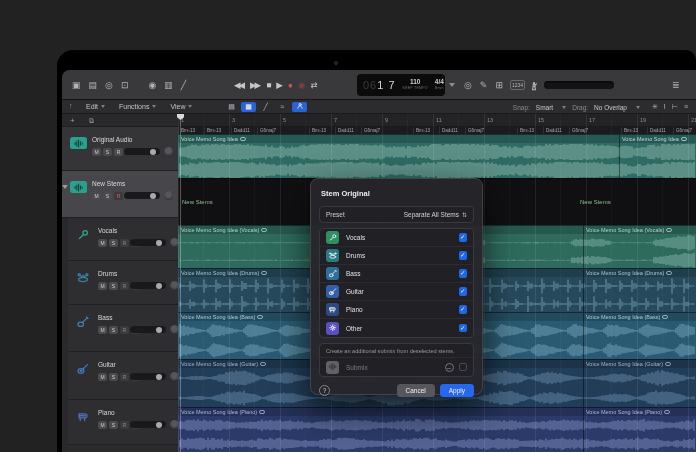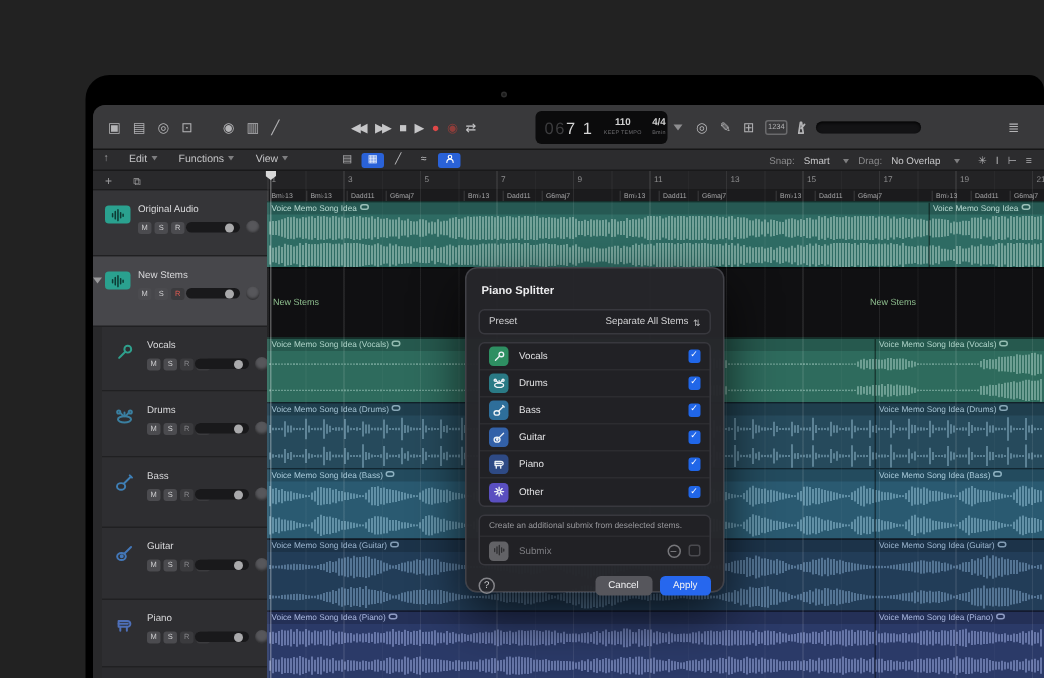--- a/index.html
+++ b/index.html
@@ -109,21 +109,21 @@
         <div class="transport" id="transport">
             <span class="tr-btn" style="color:#c6c6c8">◀◀</span>
             <span class="tr-btn" style="color:#c6c6c8">▶▶</span>
             <span class="tr-btn" style="color:#c6c6c8">■</span>
             <span class="tr-btn" style="color:#c6c6c8">▶</span>
             <span class="tr-btn" style="color:#e04848">●</span>
             <span class="tr-btn" style="color:#8f3d3a">◉</span>
             <span class="tr-btn" style="color:#c6c6c8">⇄</span>
           </div>
         <div class="lcd">
-          <span class="digits"><span class="dim">06</span><span>7 1</span></span>
+          <span class="digits"><span class="dim">06</span><span>1 7</span></span>
           <span class="cell">
               <div class="big">110</div>
               <div class="sub">KEEP TEMPO</div>
             </span>
           <span class="cell">
               <div class="big">4/4</div>
               <div class="sub">Bmin</div>
             </span>
         </div>
         <span class="abs chev" style="left:387px;top:13px;"></span>
@@ -380,21 +380,21 @@
               <path d="M2 5.5V13.0M4 5.2V13.3M6 5.8V12.7M8 4.6V13.9M10 3.8V14.7M12 4.3V14.2M14 4.3V14.2M16 3.5V15.0M18 5.1V13.4M20 3.3V15.2M22 4.8V13.7M24 5.0V13.5M26 3.4V15.1M28 4.4V14.1M30 5.5V13.0M32 4.3V14.2M34 4.9V13.6M36 5.2V13.3M38 4.1V14.4M40 4.2V14.3M42 3.8V14.7M44 4.8V13.7M46 6.0V12.5M48 5.0V13.5M50 5.1V13.4M52 5.8V12.7M54 6.1V12.4M56 6.0V12.5M58 7.0V11.5M60 6.2V12.3M62 6.8V11.7M64 6.2V12.3M66 6.5V12.0M68 5.8V12.7M70 6.5V12.0M72 5.4V13.1M74 5.7V12.8M76 6.1V12.4M78 6.0V12.5M80 5.0V13.5M82 5.0V13.5M84 3.4V15.1M86 5.2V13.3M88 4.5V14.0M90 5.3V13.2M92 3.9V14.6M94 4.6V13.9M96 5.3V13.2M98 4.5V14.0M100 4.6V13.9M102 3.8V14.7M104 5.4V13.1M106 5.2V13.3M108 5.1V13.4M110 4.9V13.6M112 4.2V14.3M114 5.6V12.9M116 5.7V12.8M118 6.1V12.4M120 4.7V13.8M122 5.8V12.7M124 5.3V13.2M126 6.4V12.1M128 6.8V11.7M130 6.1V12.4M132 6.6V11.9M134 7.2V11.3M136 6.8V11.7M138 6.0V12.5M140 6.1V12.4M142 5.5V13.0M144 5.8V12.7M146 5.2V13.3M148 5.7V12.8M150 5.5V13.0M152 4.3V14.2M154 3.7V14.8M156 4.4V14.1M158 5.3V13.2M160 5.1V13.4M162 4.5V14.0M164 5.5V13.0M166 5.2V13.3M168 4.2V14.3M170 4.2V14.3M172 4.6V13.9M174 4.5V14.0M176 4.1V14.4M178 4.0V14.5M180 4.4V14.1M182 4.6V13.9M184 5.2V13.3M186 4.2V14.3M188 4.3V14.2M190 5.1V13.4M192 4.4V14.1M194 5.8V12.7M196 6.1V12.4M198 5.2V13.3M200 6.5V12.0M202 6.5V12.0M204 6.3V12.2M206 6.3V12.2M208 6.9V11.6M210 6.2V12.3M212 6.0V12.5M214 5.5V13.0M216 6.5V12.0M218 5.4V13.1M220 4.6V13.9M222 6.0V12.5M224 4.9V13.6M226 3.6V14.9M228 5.4V13.1M230 4.9V13.6M232 4.3V14.2M234 5.2V13.3M236 4.9V13.6M238 3.0V15.5M240 3.0V15.5M242 3.7V14.8M244 5.3V13.2M246 5.5V13.0M248 3.4V15.1M250 4.1V14.4M252 3.3V15.2M254 3.9V14.6M256 3.6V14.9M258 5.6V12.9M260 4.9V13.6M262 5.5V13.0M264 6.0V12.5M266 6.4V12.1M268 5.2V13.3M270 6.2V12.3M272 6.8V11.7M274 6.7V11.8M276 6.5V12.0M278 6.3V12.2M280 6.5V12.0M282 6.3V12.2M284 5.5V13.0M286 5.7V12.8M288 4.9V13.6M290 6.3V12.2M292 4.9V13.6M294 4.6V13.9M296 4.3V14.2M298 5.0V13.5M300 4.6V13.9M302 5.2V13.3M304 4.4V14.1M306 4.1V14.4M308 4.0V14.5M310 4.2V14.3M312 4.8V13.7M314 4.2V14.3M316 4.5V14.0M318 4.3V14.2M320 4.8V13.7M322 4.7V13.8M324 5.6V12.9M326 4.0V14.5M328 5.2V13.3M330 5.5V13.0M332 4.5V14.0M334 4.3V14.2M336 4.9V13.6M338 4.7V13.8M340 6.2V12.3M342 5.3V13.2M344 6.4V12.1M346 6.1V12.4M348 7.1V11.4M350 6.8V11.7M352 6.6V11.9M354 6.0V12.5M356 5.7V12.8M358 5.5V13.0M360 6.2V12.3M362 6.2V12.3M364 5.2V13.3M366 5.1V13.4M368 6.0V12.5M370 5.2V13.3M372 4.0V14.5M374 5.1V13.4M376 4.1V14.4M378 4.7V13.8M380 5.0V13.5M382 4.8V13.7M384 4.2V14.3M386 3.5V15.0M388 4.4V14.1M390 3.9V14.6M392 5.3V13.2M394 4.1V14.4M396 4.4V14.1M398 4.7V13.8M400 4.2V14.3M402 5.2V13.3M404 5.3V13.2M406 4.3V14.2M408 6.3V12.2M410 6.2V12.3M412 5.6V12.9M414 6.2V12.3M416 6.4V12.1M418 6.2V12.3M420 6.9V11.6M422 6.9V11.6M424 6.0V12.5M426 6.0V12.5M428 6.8V11.7M430 6.2V12.3M432 6.1V12.4M434 5.6V12.9M436 4.5V14.0M438 4.9V13.6M440 4.1V14.4M442 5.0V13.5M444 4.1V14.4M446 5.3V13.2M448 5.3V13.2M450 4.1V14.4M452 4.3V14.2M454 4.8V13.7M456 4.0V14.5M458 3.9V14.6M460 5.2V13.3M462 4.0V14.5M464 3.7V14.8M466 3.1V15.4M468 5.6V12.9M470 4.5V14.0M472 4.7V13.8M474 5.2V13.3M476 4.6V13.9M478 5.2V13.3M480 5.2V13.3M482 5.7V12.8M484 5.5V13.0M486 6.3V12.2M488 6.8V11.7M490 6.6V11.9M492 6.2V12.3M494 7.1V11.4M496 7.1V11.4M498 6.3V12.2M500 6.6V11.9M502 5.8V12.7M504 4.9V13.6M506 6.0V12.5M508 4.8V13.7M510 4.2V14.3M512 5.3V13.2M514 5.7V12.8M516 3.5V15.0M2 24.3V31.2M4 22.6V32.9M6 23.7V31.8M8 23.7V31.8M10 22.1V33.4M12 22.9V32.6M14 22.8V32.7M16 22.9V32.6M18 22.0V33.5M20 22.5V33.0M22 21.4V34.1M24 22.1V33.4M26 22.8V32.7M28 23.9V31.6M30 21.6V33.9M32 23.8V31.7M34 22.1V33.4M36 21.9V33.6M38 23.8V31.7M40 22.9V32.6M42 23.6V31.9M44 22.6V32.9M46 24.4V31.1M48 24.4V31.1M50 23.6V31.9M52 25.0V30.5M54 24.0V31.5M56 24.4V31.1M58 24.4V31.1M60 24.9V30.6M62 25.1V30.4M64 24.3V31.2M66 24.7V30.8M68 25.1V30.4M70 24.8V30.7M72 23.9V31.6M74 23.6V31.9M76 24.6V30.9M78 24.4V31.1M80 22.6V32.9M82 22.2V33.3M84 23.0V32.5M86 23.8V31.7M88 23.3V32.2M90 23.6V31.9M92 21.7V33.8M94 22.4V33.1M96 23.8V31.7M98 22.8V32.7M100 22.0V33.5M102 21.7V33.8M104 23.7V31.8M106 22.8V32.7M108 23.1V32.4M110 23.4V32.1M112 23.5V32.0M114 23.4V32.1M116 23.8V31.7M118 24.2V31.3M120 24.2V31.3M122 24.7V30.8M124 25.1V30.4M126 24.2V31.3M128 24.1V31.4M130 25.1V30.4M132 25.1V30.4M134 24.8V30.7M136 24.8V30.7M138 25.0V30.5M140 25.2V30.3M142 23.7V31.8M144 24.1V31.4M146 23.1V32.4M148 23.7V31.8M150 22.7V32.8M152 22.9V32.6M154 24.3V31.2M156 24.0V31.5M158 23.6V31.9M160 21.9V33.6M162 21.7V33.8M164 22.3V33.2M166 21.8V33.7M168 21.7V33.8M170 22.0V33.5M172 22.4V33.1M174 22.2V33.3M176 22.6V32.9M178 23.8V31.7M180 23.6V31.9M182 24.0V31.5M184 23.9V31.6M186 23.3V32.2M188 24.2V31.3M190 24.7V30.8M192 24.5V31.0M194 24.3V31.2M196 24.7V30.8M198 24.7V30.8M200 24.7V30.8M202 24.9V30.6M204 25.0V30.5M206 25.6V29.9M208 25.2V30.3M210 24.1V31.4M212 24.9V30.6M214 23.5V32.0M216 24.9V30.6M218 23.4V32.1M220 22.9V32.6M222 24.0V31.5M224 23.3V32.2M226 22.7V32.8M228 23.2V32.3M230 24.2V31.3M232 23.6V31.9M234 23.2V32.3M236 22.0V33.5M238 22.5V33.0M240 22.9V32.6M242 22.0V33.5M244 23.1V32.4M246 21.9V33.6M248 21.7V33.8M250 21.8V33.7M252 23.3V32.2M254 23.5V32.0M256 23.0V32.5M258 22.3V33.2M260 23.9V31.6M262 23.9V31.6M264 24.4V31.1M266 24.7V30.8M268 23.4V32.1M270 24.5V31.0M272 24.8V30.7M274 25.3V30.2M276 25.6V29.9M278 25.5V30.0M280 24.7V30.8M282 24.3V31.2M284 24.1V31.4M286 23.6V31.9M288 24.6V30.9M290 23.6V31.9M292 23.0V32.5M294 24.1V31.4M296 22.9V32.6M298 24.0V31.5M300 23.7V31.8M302 22.5V33.0M304 22.6V32.9M306 23.3V32.2M308 21.7V33.8M310 22.2V33.3M312 23.1V32.4M314 23.7V31.8M316 24.0V31.5M318 22.9V32.6M320 21.9V33.6M322 22.8V32.7M324 23.1V32.4M326 22.5V33.0M328 23.7V31.8M330 22.4V33.1M332 23.1V32.4M334 23.8V31.7M336 23.1V32.4M338 23.5V32.0M340 23.7V31.8M342 24.9V30.6M344 24.9V30.6M346 24.7V30.8M348 24.7V30.8M350 24.8V30.7M352 24.6V30.9M354 24.3V31.2M356 24.8V30.7M358 24.2V31.3M360 24.7V30.8M362 23.3V32.2M364 23.8V31.7M366 24.5V31.0M368 22.5V33.0M370 24.2V31.3M372 23.7V31.8M374 23.1V32.4M376 23.5V32.0M378 22.7V32.8M380 23.1V32.4M382 23.0V32.5M384 21.6V33.9M386 22.6V32.9M388 23.3V32.2M390 23.6V31.9M392 23.0V32.5M394 23.9V31.6M396 22.5V33.0M398 23.3V32.2M400 24.3V31.2M402 23.3V32.2M404 22.4V33.1M406 23.7V31.8M408 23.2V32.3M410 23.1V32.4M412 24.6V30.9M414 24.2V31.3M416 24.0V31.5M418 25.0V30.5M420 24.5V31.0M422 25.2V30.3M424 25.4V30.1M426 24.4V31.1M428 25.0V30.5M430 24.6V30.9M432 23.7V31.8M434 23.3V32.2M436 23.1V32.4M438 23.9V31.6M440 22.8V32.7M442 23.0V32.5M444 23.5V32.0M446 23.0V32.5M448 22.0V33.5M450 23.8V31.7M452 23.3V32.2M454 22.7V32.8M456 24.0V31.5M458 22.3V33.2M460 21.5V34.0M462 23.0V32.5M464 23.5V32.0M466 22.2V33.3M468 22.1V33.4M470 22.5V33.0M472 23.6V31.9M474 23.6V31.9M476 22.9V32.6M478 23.4V32.1M480 22.8V32.7M482 24.0V31.5M484 24.6V30.9M486 25.0V30.5M488 25.1V30.4M490 24.5V31.0M492 25.2V30.3M494 25.7V29.8M496 25.0V30.5M498 24.2V31.3M500 24.0V31.5M502 25.2V30.3M504 24.9V30.6M506 23.2V32.3M508 24.3V31.2M510 23.7V31.8M512 23.1V32.4M514 24.1V31.4M516 22.3V33.2" stroke="#7a8abd" stroke-width="1.1" opacity="0.92"></path>
             </svg>
             <div class="seg-div" style="left: 405px;"></div>
           </div>
         </div>
       <div id="grid-overlay"></div>
       <div id="playhead"></div>
       <div id="ph-marker"></div>
 
       <div id="dialog">
-        <div id="dlg-title">Piano Splitter</div>
+        <div id="dlg-title">Stem Original</div>
         <div id="preset-row" class="dlg-box">
           <span class="lab">Preset</span>
           <span id="preset-val">
             <span>Separate All Stems</span>
             <span class="stepper">⇅</span>
           </span>
         </div>
         <div id="stems-box" class="dlg-box">
             <div class="stem-row">
               <div class="stem-tile" style="background: rgb(46, 143, 98);">

